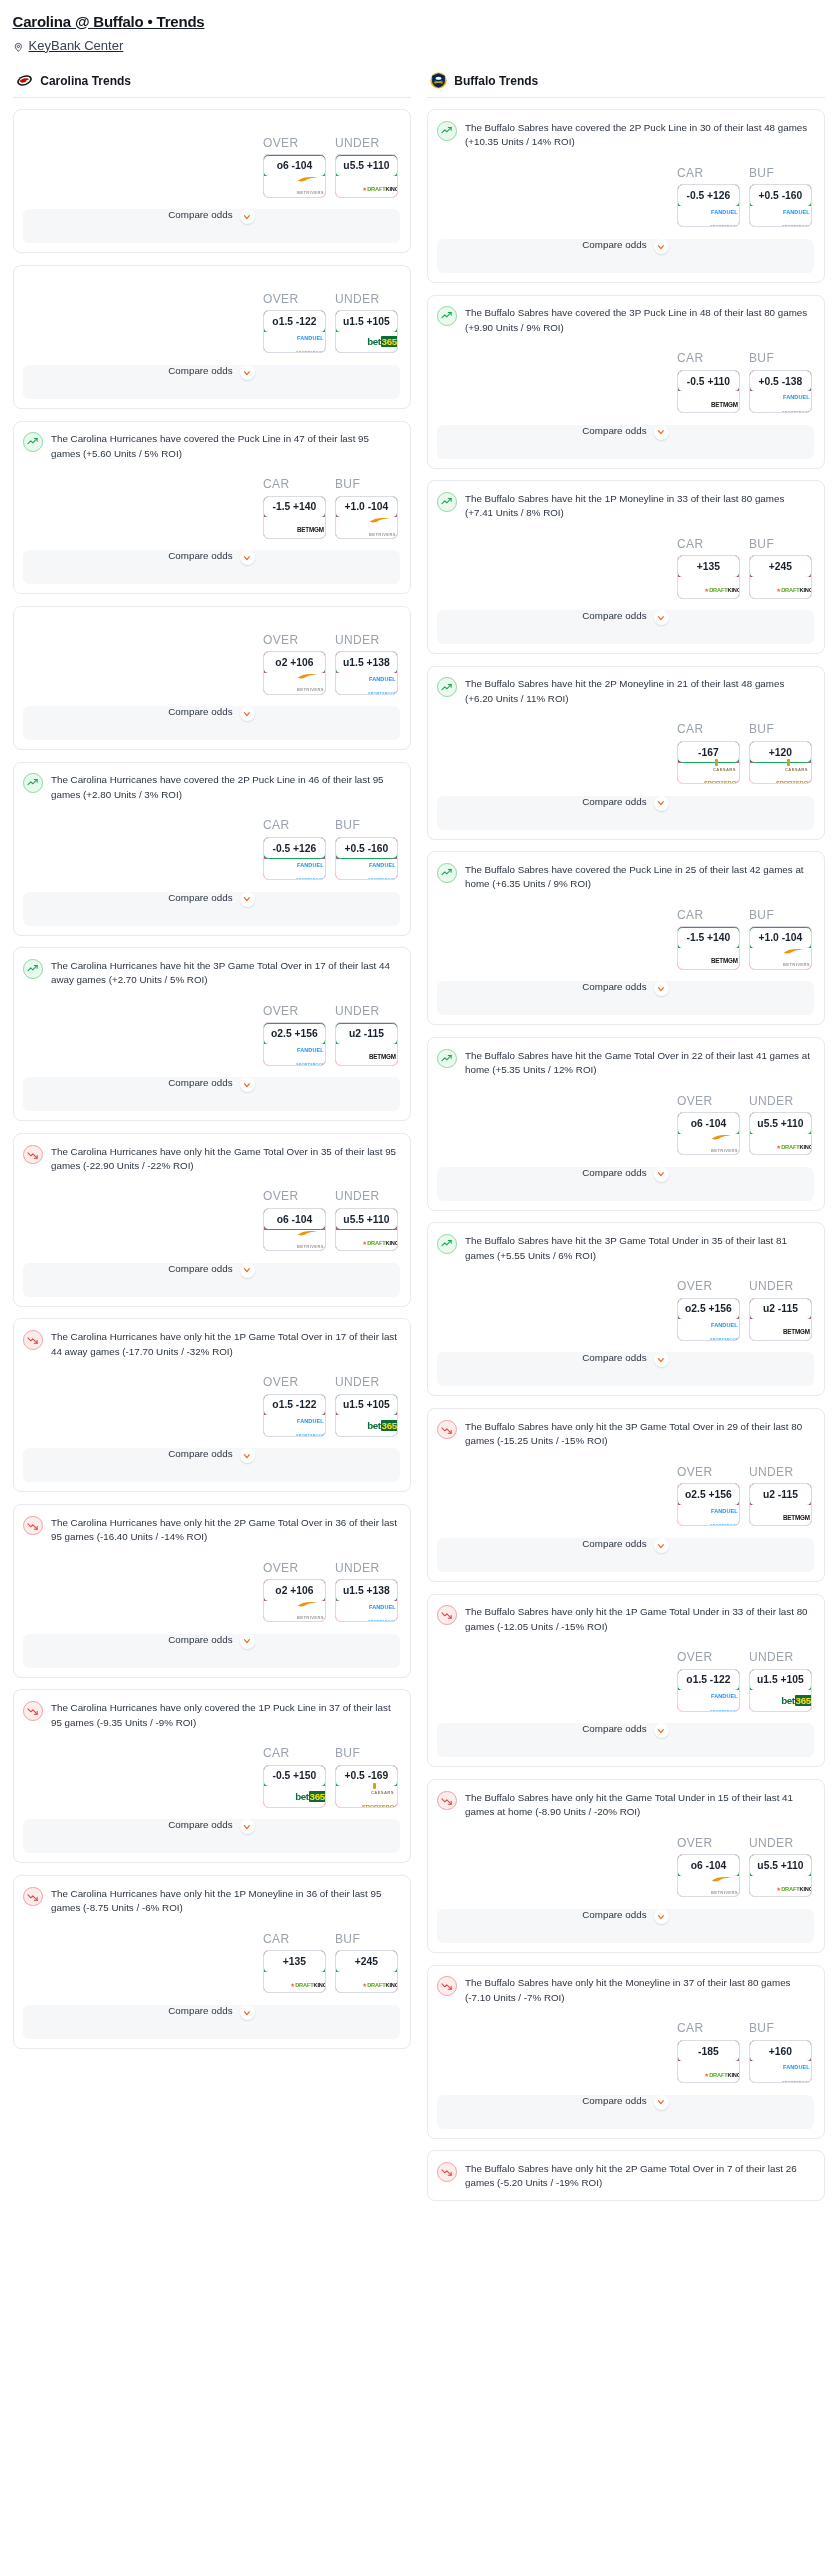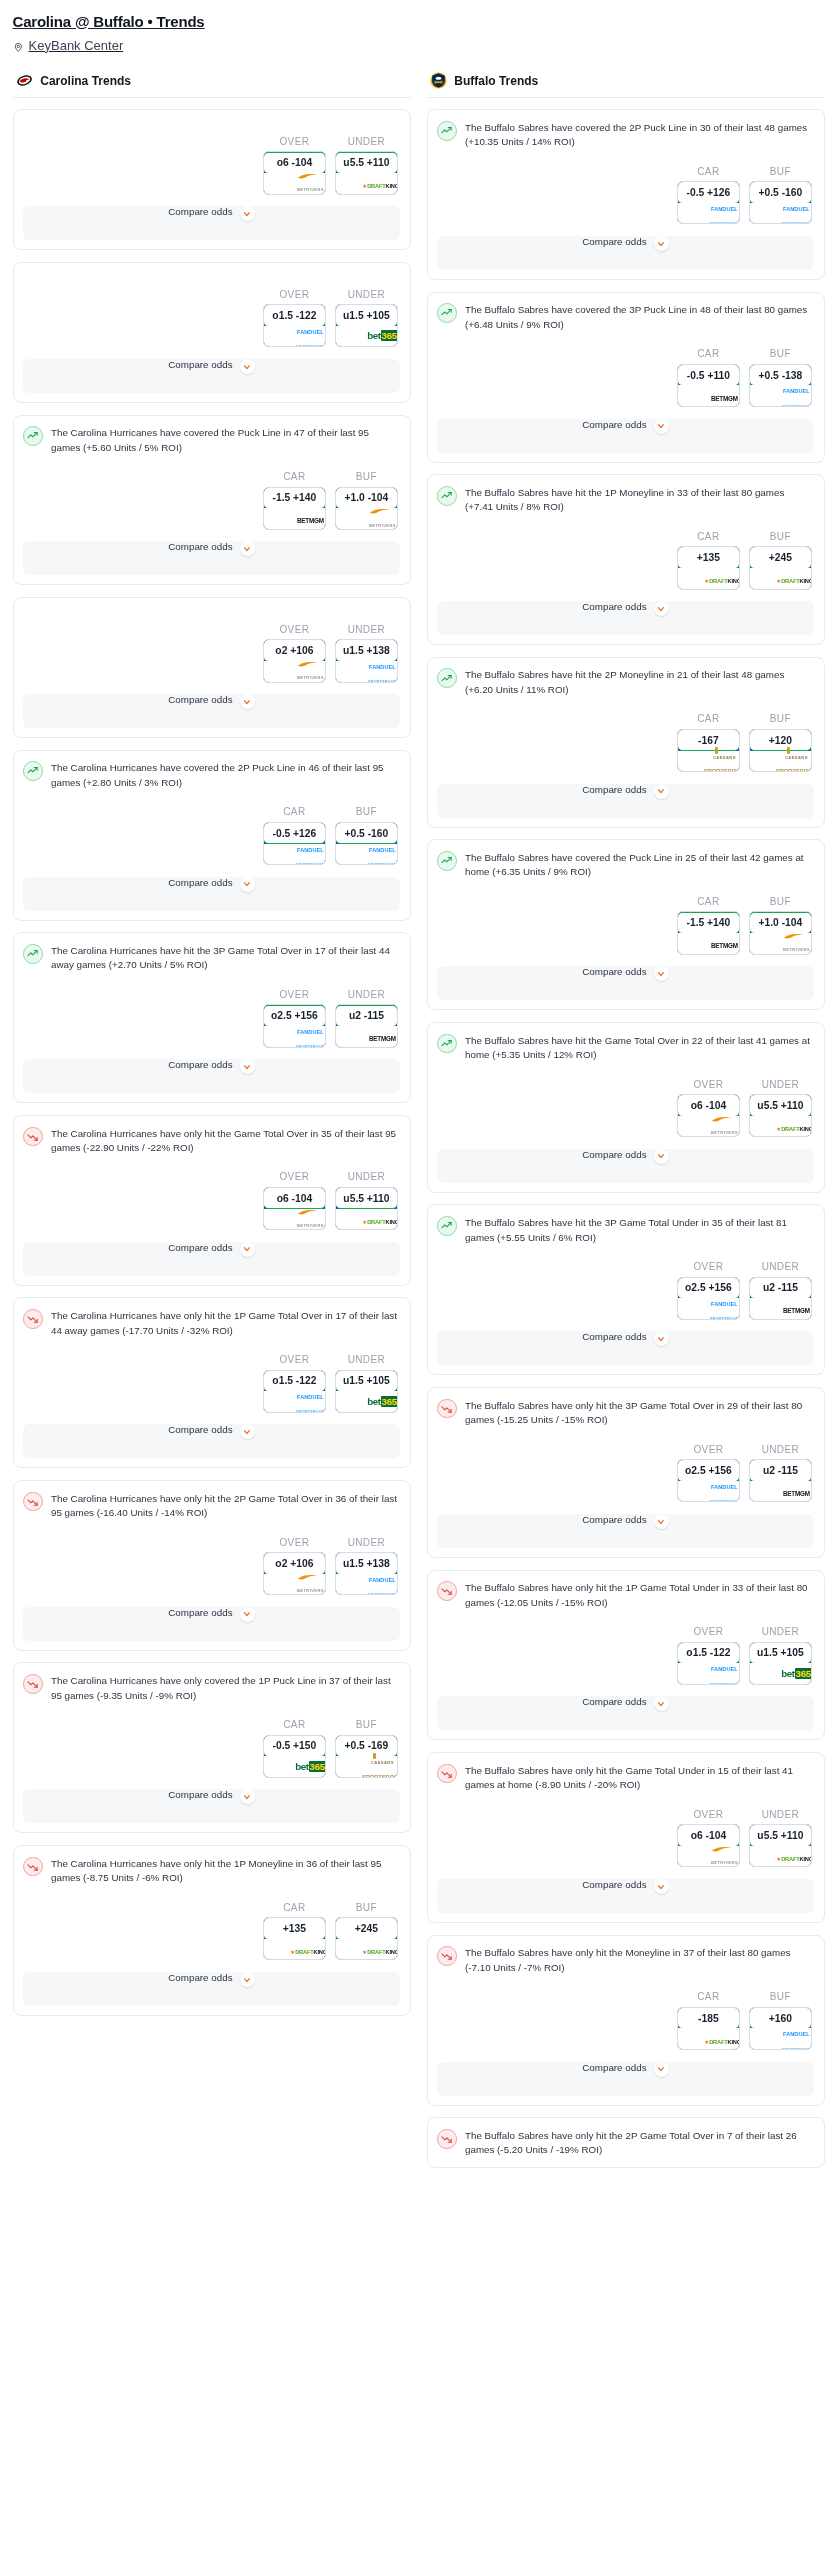--- a/index.html
+++ b/index.html
@@ -80,31 +80,31 @@
   
   .odds-wrap {
     display: flex;
     justify-content: flex-end;
     gap: 9px;
     margin-top: 16px;
     padding-right: 1.8px;
   }
   .odds-col { width: 63px; }
   .odds-label {
-    text-align: center;
-    font-size: 10px;
+    text-align: left;
+    font-size: 12px;
     letter-spacing: 0.4px;
     color: #9aa2ad;
     margin-bottom: 4.5px;
   }
   .odds-box {
     border: 0.9px solid #d9dde3;
     border-radius: 5.4px;
     overflow: hidden;
-    background: #1d4ed8;
+    background: #ec4899;
   }
   .odds-price {
     border: 1.2px solid #18a558;
     border-radius: 5.4px;
     height: 22.4px;
     display: flex; align-items: center; justify-content: center;
     font-size: 10.3px;
     font-weight: 700;
     color: #17202c;
     background: #fff;
@@ -677,21 +677,21 @@
         </div>
       </div>
       <div class="card">
         <div class="card-top">
           <span class="trend-badge up">
             <svg viewBox="0 0 24 24" width="11.6" height="11.6" fill="none" stroke="#18a558" stroke-width="2.2" stroke-linecap="round" stroke-linejoin="round">
               <polyline points="2,16 8,10 12,14 21,5"></polyline>
               <polyline points="15,5 21,5 21,11"></polyline>
             </svg>
           </span>
-          <span class="trend-text">The Buffalo Sabres have covered the 3P Puck Line in 48 of their last 80 games (+6.48 Units / 9% ROI)</span>
+          <span class="trend-text">The Buffalo Sabres have covered the 3P Puck Line in 48 of their last 80 games (+9.90 Units / 9% ROI)</span>
         </div>
         <div class="odds-wrap">
           <div class="odds-col">
             <div class="odds-label">CAR</div>
             <div class="odds-box">
               <div class="odds-price">-0.5 +110</div>
               <div class="book">
                 <span class="bk bk-betmgm"><span class="lion"></span><span class="t">BET<i>MGM</i></span></span>
               </div>
             </div>

